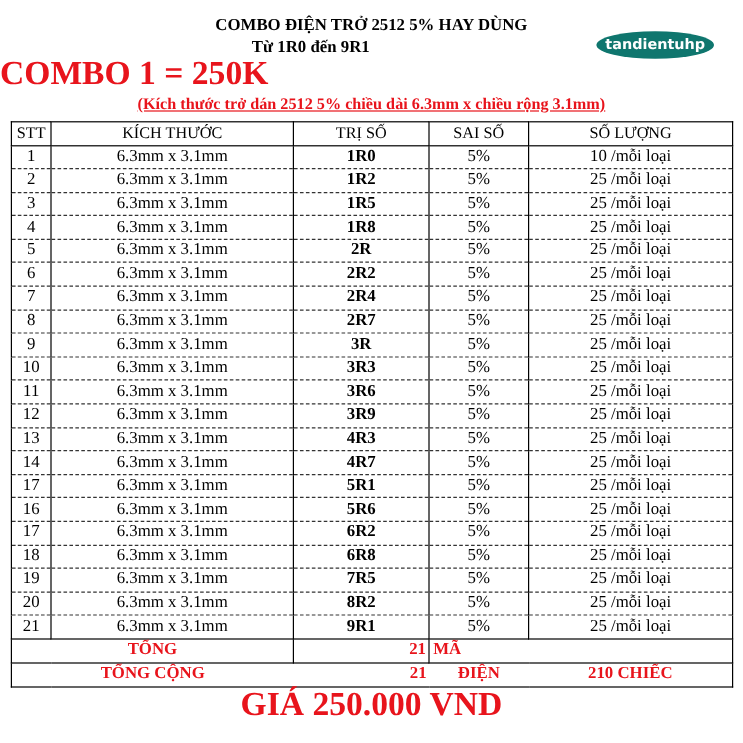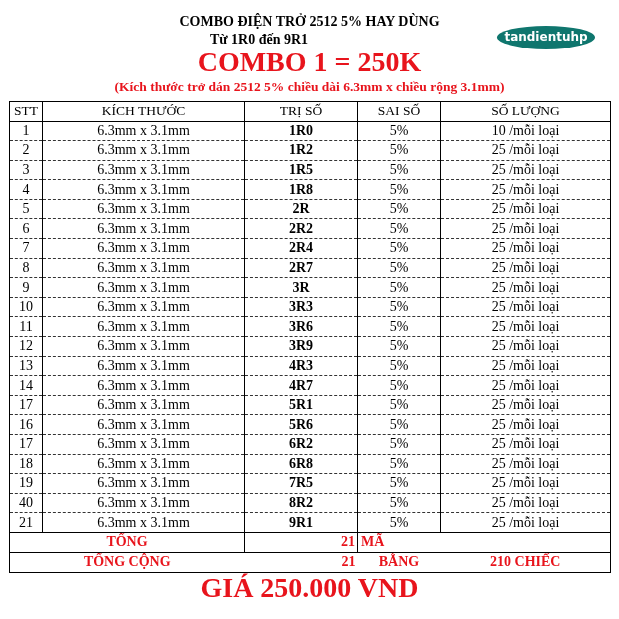--- a/index.html
+++ b/index.html
@@ -2,24 +2,24 @@
 <html><head>
 <meta charset="utf-8">
 <style>
   html, body { margin: 0; padding: 0; background: #ffffff; }
   body { width: 619px; height: 619px; position: relative; overflow: hidden;
          font-family: "Liberation Serif", "DejaVu Serif", serif; color: #000; }
   .title1 { position: absolute; top: 14px; left: 0; width: 619px; text-align: center;
             font-weight: bold; font-size: 14px; letter-spacing: 0px; }
   .title2 { position: absolute; top: 32px; left: 0; width: 518px; text-align: center;
             font-weight: bold; font-size: 14px; }
-  .title3 { position: absolute; top: 46px; left: 0; width: 619px; text-align: center;
+  .title3 { position: absolute; top: 46px; left: 0; width: 619px; 
             font-weight: bold; font-size: 28px; color: #e8141c; }
   .subtitle { position: absolute; top: 79px; left: 0; width: 619px; text-align: center;
-              font-weight: bold; font-size: 13.5px; color: #e8141c; }
+              font-weight: bold; font-size: 13.5px; color: #e8141c; text-decoration: underline; }
   .logo { position: absolute; left: 497px; top: 26px; width: 98px; height: 23px;
           border-radius: 50%; background: #0f766e; color: #fff; text-align: center;
           font-family: "DejaVu Sans", sans-serif; font-weight: bold; font-size: 12px;
           line-height: 23px; }
   table.grid { position: absolute; left: 9px; top: 101px; border-collapse: collapse;
                table-layout: fixed; width: 601px; }
   table.grid td, table.grid th { padding: 0; height: 18.6px; font-size: 14px;
                border-left: 1.5px solid #000; border-right: 1.5px solid #000;
                border-bottom: 1px dashed #333; text-align: center; white-space: nowrap;
                line-height: 18px; overflow: hidden; }
@@ -192,21 +192,21 @@
         <td>25 /mỗi loại</td>
       </tr>
       <tr>
         <td>19</td>
         <td>6.3mm x 3.1mm</td>
         <td class="val">7R5</td>
         <td>5%</td>
         <td>25 /mỗi loại</td>
       </tr>
       <tr>
-        <td>40</td>
+        <td>20</td>
         <td>6.3mm x 3.1mm</td>
         <td class="val">8R2</td>
         <td>5%</td>
         <td>25 /mỗi loại</td>
       </tr>
       <tr class="last">
         <td>21</td>
         <td>6.3mm x 3.1mm</td>
         <td class="val">9R1</td>
         <td>5%</td>
@@ -215,19 +215,19 @@
     </tbody>
   <tbody>
     <tr class="total">
       <td colspan="2">TỔNG</td>
       <td class="num">21</td>
       <td colspan="2" class="unit">MÃ</td>
     </tr>
     <tr class="grand">
       <td colspan="2">TỔNG CỘNG</td>
       <td class="num">21</td>
-      <td>BẰNG</td>
+      <td>ĐIỆN</td>
       <td>210 CHIẾC</td>
     </tr>
   </tbody>
 </table>
 
 <div class="price">GIÁ 250.000 VND</div>
 
 </body></html>

